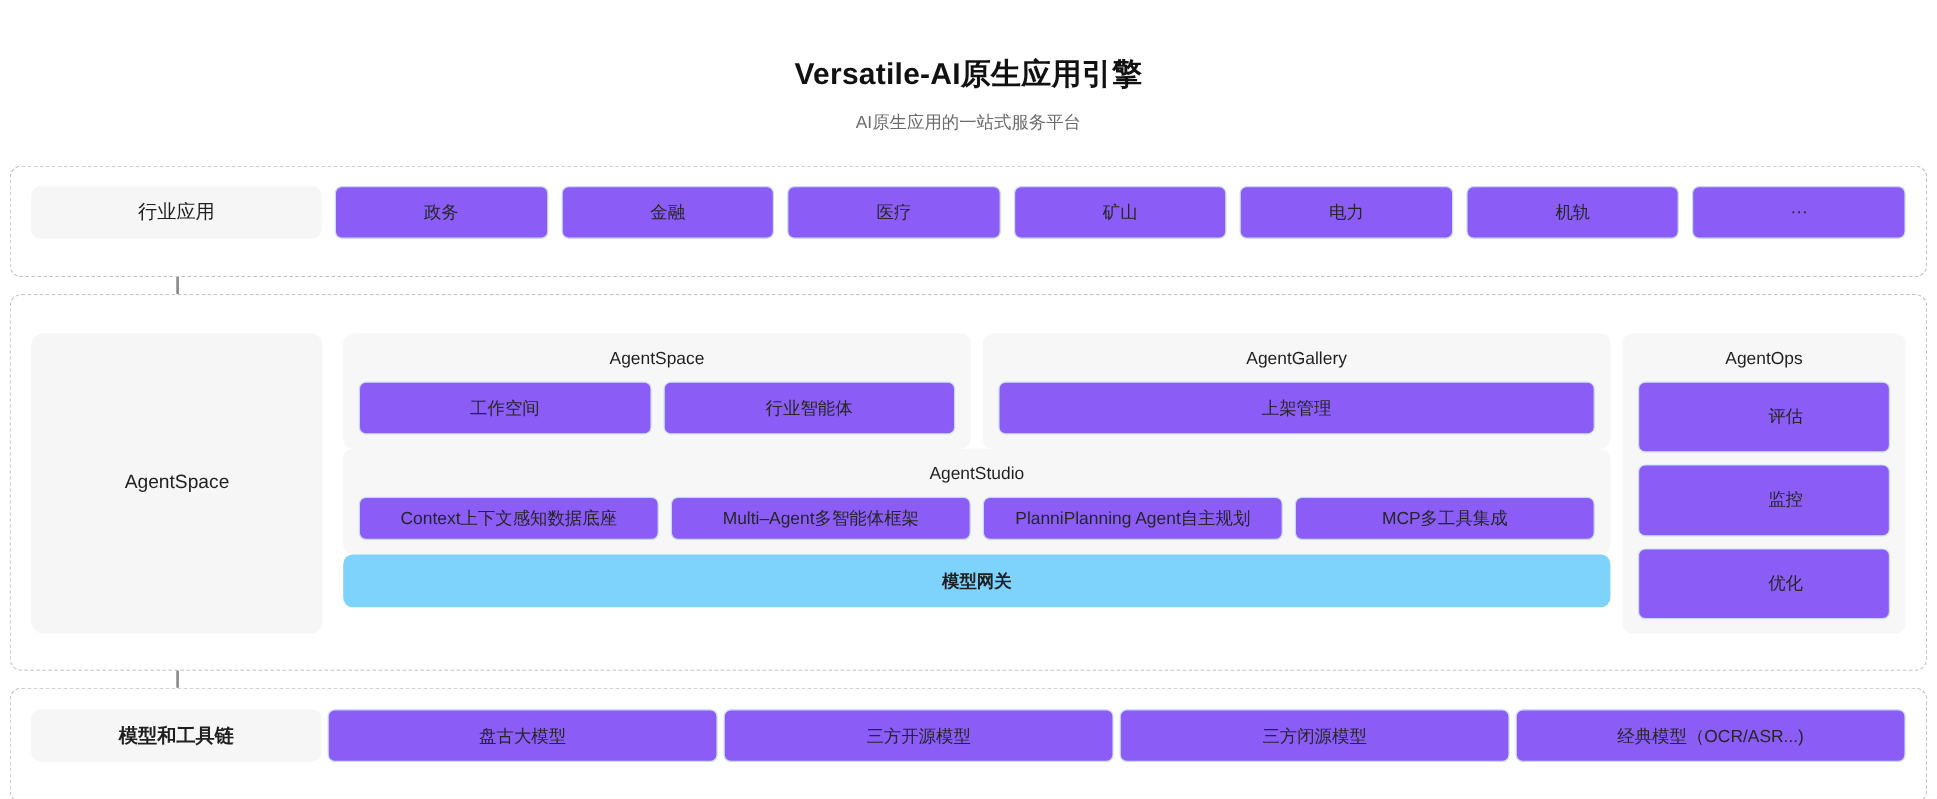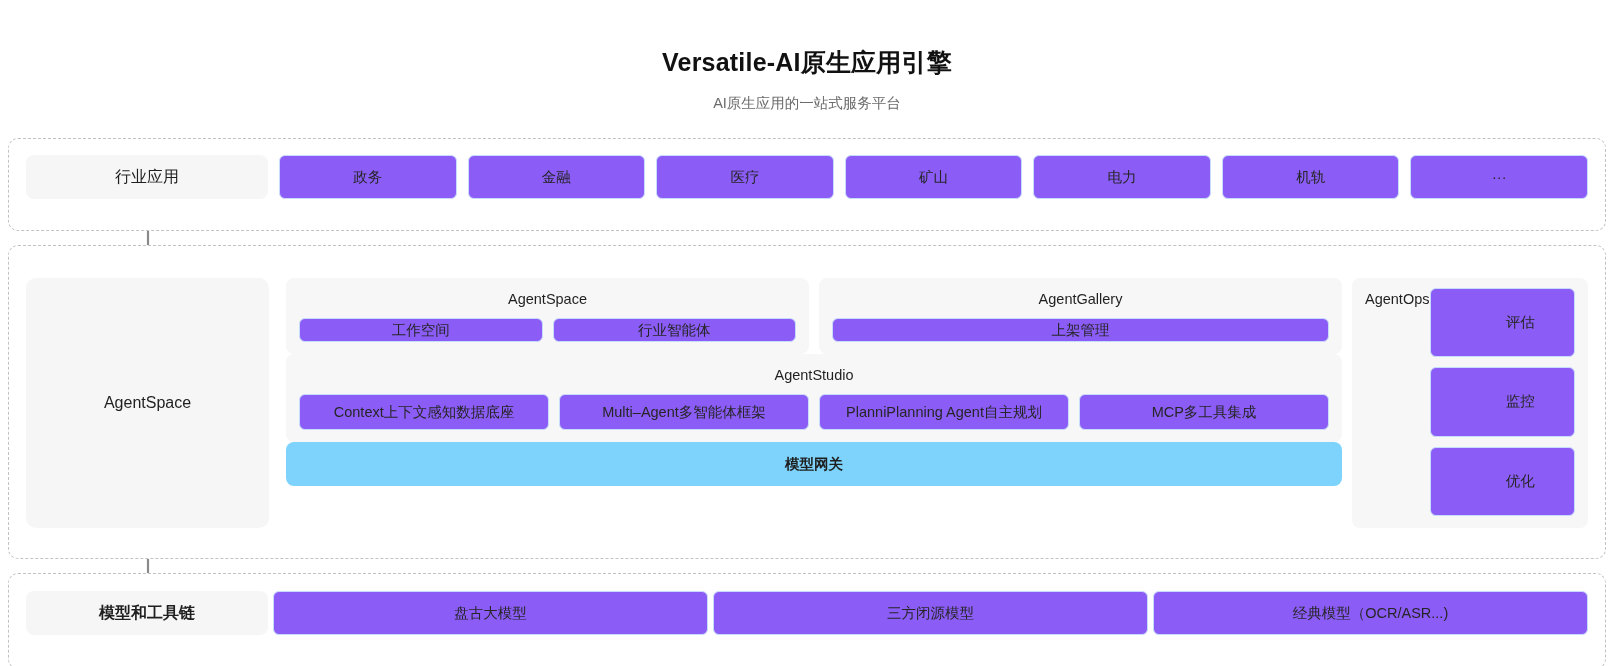--- a/index.html
+++ b/index.html
@@ -122,21 +122,21 @@
     padding: 10px 13px 12px 13px;
   }
   .group-title {
     text-align: center;
     font-size: 14.5px;
     color: #1f1f1f;
     line-height: 22px;
     margin-bottom: 8px;
   }
   .group-chips { display: flex; gap: 10px; }
-  .group-chips .chip { flex: 1 1 0; height: 24px; }
+  .group-chips .chip { flex: 1 1 0; height: 44px; }
 
   
   .top-band {
     display: flex;
     gap: 10px;
     height: 250px;
     align-items: flex-start;
   }
   .left-stack {
     display: flex;
@@ -161,21 +161,21 @@
     font-weight: bold;
     color: #1f1f1f;
   }
 
   
   #card-agentops {
     width: 236px;
     flex: none;
     height: 250px;
     display: flex;
-    flex-direction: row;
+    flex-direction: column;
   }
   #card-agentops .ops-chips {
     display: flex;
     flex-direction: column;
     gap: 10px;
     flex: 1 1 auto;
   }
   #card-agentops .ops-chips .chip { flex: 1 1 0; padding-left: 36px; }
 
   
@@ -288,18 +288,19 @@
         </div>
 
       </div>
     </div>
   </div>
 
   <div class="section" id="section-models">
     <div class="models-row">
       <div class="label-box">模型和工具链</div>
       <div class="chip">盘古大模型</div>
+      <div class="chip">三方开源模型</div>
       <div class="chip">三方闭源模型</div>
       <div class="chip">经典模型（OCR/ASR...)</div>
     </div>
   </div>
 
 </div>
 
 </body></html>

